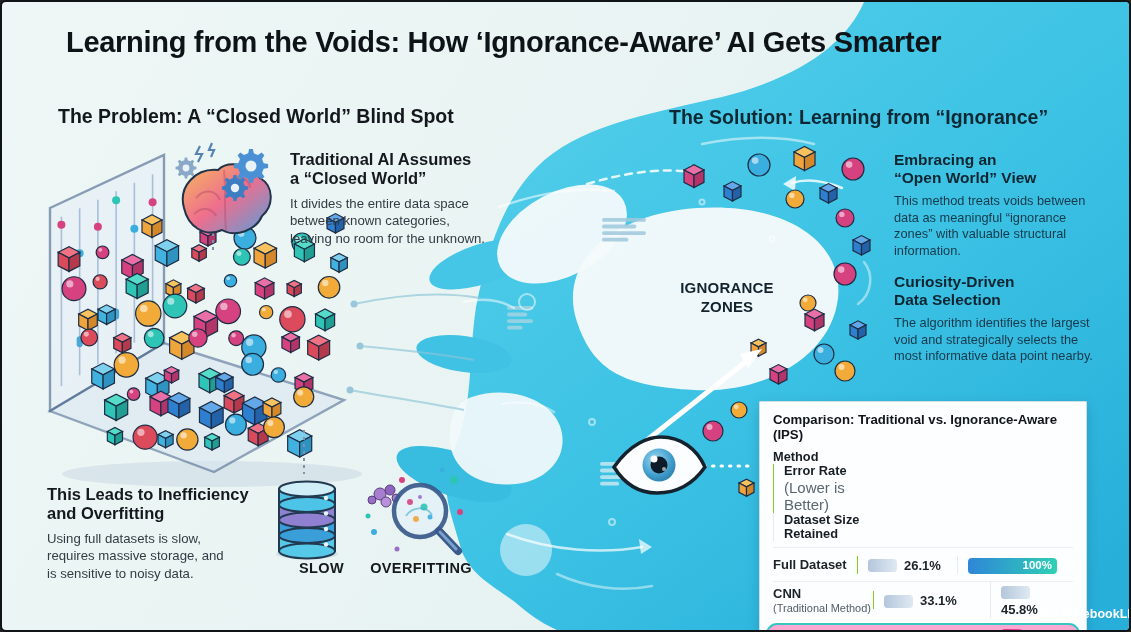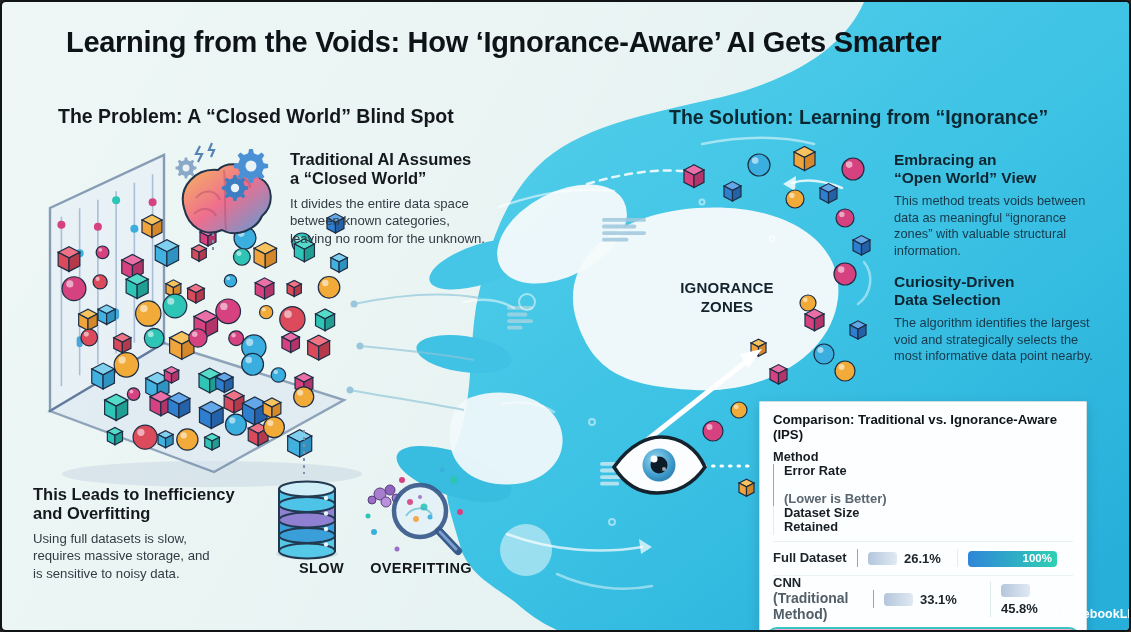--- a/index.html
+++ b/index.html
@@ -12,43 +12,43 @@
   #scene{position:absolute;inset:0;z-index:1;}
   .txt{position:absolute;z-index:2;}
   .pre{white-space:pre-line;}
   #title{left:64px;top:24px;width:1010px;font-size:29px;font-weight:800;color:#0e1318;letter-spacing:-.3px;}
   .sec-h{font-size:19.5px;font-weight:800;color:#14181d;}
   #prob-h{left:56px;top:103px;}
   #sol-h{left:667px;top:104px;color:#0b2833;}
   .card h3{margin:0;font-size:16.5px;font-weight:800;color:#15191e;line-height:1.16;}
   .card p{margin:7px 0 0;font-size:13.2px;color:#333b44;line-height:1.3;}
   #trad{left:288px;top:148px;width:220px;}
-  #ineff{left:31px;top:483px;width:240px;}
+  #ineff{left:45px;top:483px;width:240px;}
   .card.on-cyan h3{font-size:15.5px;color:#0c2530;}
   .card.on-cyan p{font-size:12.8px;color:#17394a;margin-top:6px;}
   #embrace{left:892px;top:149px;width:234px;}
   #curio{left:892px;top:271px;width:234px;}
   .mini-label{font-size:14.5px;font-weight:800;color:#15191d;letter-spacing:.4px;text-align:right;}
   #slow-label{left:268px;top:558px;width:74px;}
   #overfit-label{left:350px;top:558px;width:120px;}
   #zones{left:640px;top:277px;width:170px;text-align:center;font-size:15px;font-weight:800;color:#13232c;line-height:1.25;letter-spacing:.2px;}
   
   #table-card{position:absolute;z-index:3;left:757px;top:399px;width:328px;box-sizing:border-box;
     background:#fcfeff;border:1px solid #cddfe2;border-radius:1px;
     box-shadow:0 4px 12px rgba(15,60,80,.22);padding:10px 13px 8px;}
   .t-title{font-size:13.2px;font-weight:800;color:#10151a;}
   .t-hrow{display:flex;margin-top:8px;padding-bottom:6px;flex-direction:column;}
   .cm{width:100px;}
   .ce{width:106px;padding-left:10px;border-left:1px solid #84cc16;}
   .cd{flex:1;padding-left:10px;border-left:1px solid #e2edf0;}
   .th{font-size:12.8px;font-weight:800;color:#171d23;line-height:1.1;}
-  .sub{display:block;font-size:13px;font-weight:700;color:#5a6670;margin-top:14px;}
+  .sub{display:block;font-size:15px;font-weight:400;color:#5a6670;margin-top:2px;}
   .t-row{display:flex;align-items:center;min-height:33px;border-top:1px solid #e9f0f2;}
   .mname{font-size:13px;font-weight:700;color:#1c2328;line-height:1.05;}
-  .msub{font-size:14px;color:#525e68;margin-top:1px;font-weight:bold;}
+  .msub{font-size:11px;color:#525e68;margin-top:1px;}
   .bar{display:inline-block;vertical-align:middle;height:13px;border-radius:3.5px;margin-right:7px;}
   .bar.gray{background:linear-gradient(90deg,#b4c6dc,#dfe9f2);}
   .bar.fullds{position:relative;height:16px;border-radius:4px;background:linear-gradient(90deg,#2f86d8,#2fd0b4);margin-right:16px;}
   .inval{position:absolute;right:5px;top:1.5px;color:#fff;font-size:11.5px;font-weight:700;}
   .val{font-size:13px;font-weight:700;color:#1c2328;vertical-align:middle;}
   .t-row.hl{margin:5px -7px 0;border:2px solid #38c6c2;background:#f9a8d4;border-radius:11px;
     padding:3px 9px;min-height:38px;}
   .t-row.hl .ce,.t-row.hl .cd{border-left:none;}
   .t-row.hl .cm{width:98px;}
   .t-row.hl .bar{height:18px;border-radius:4px;}

